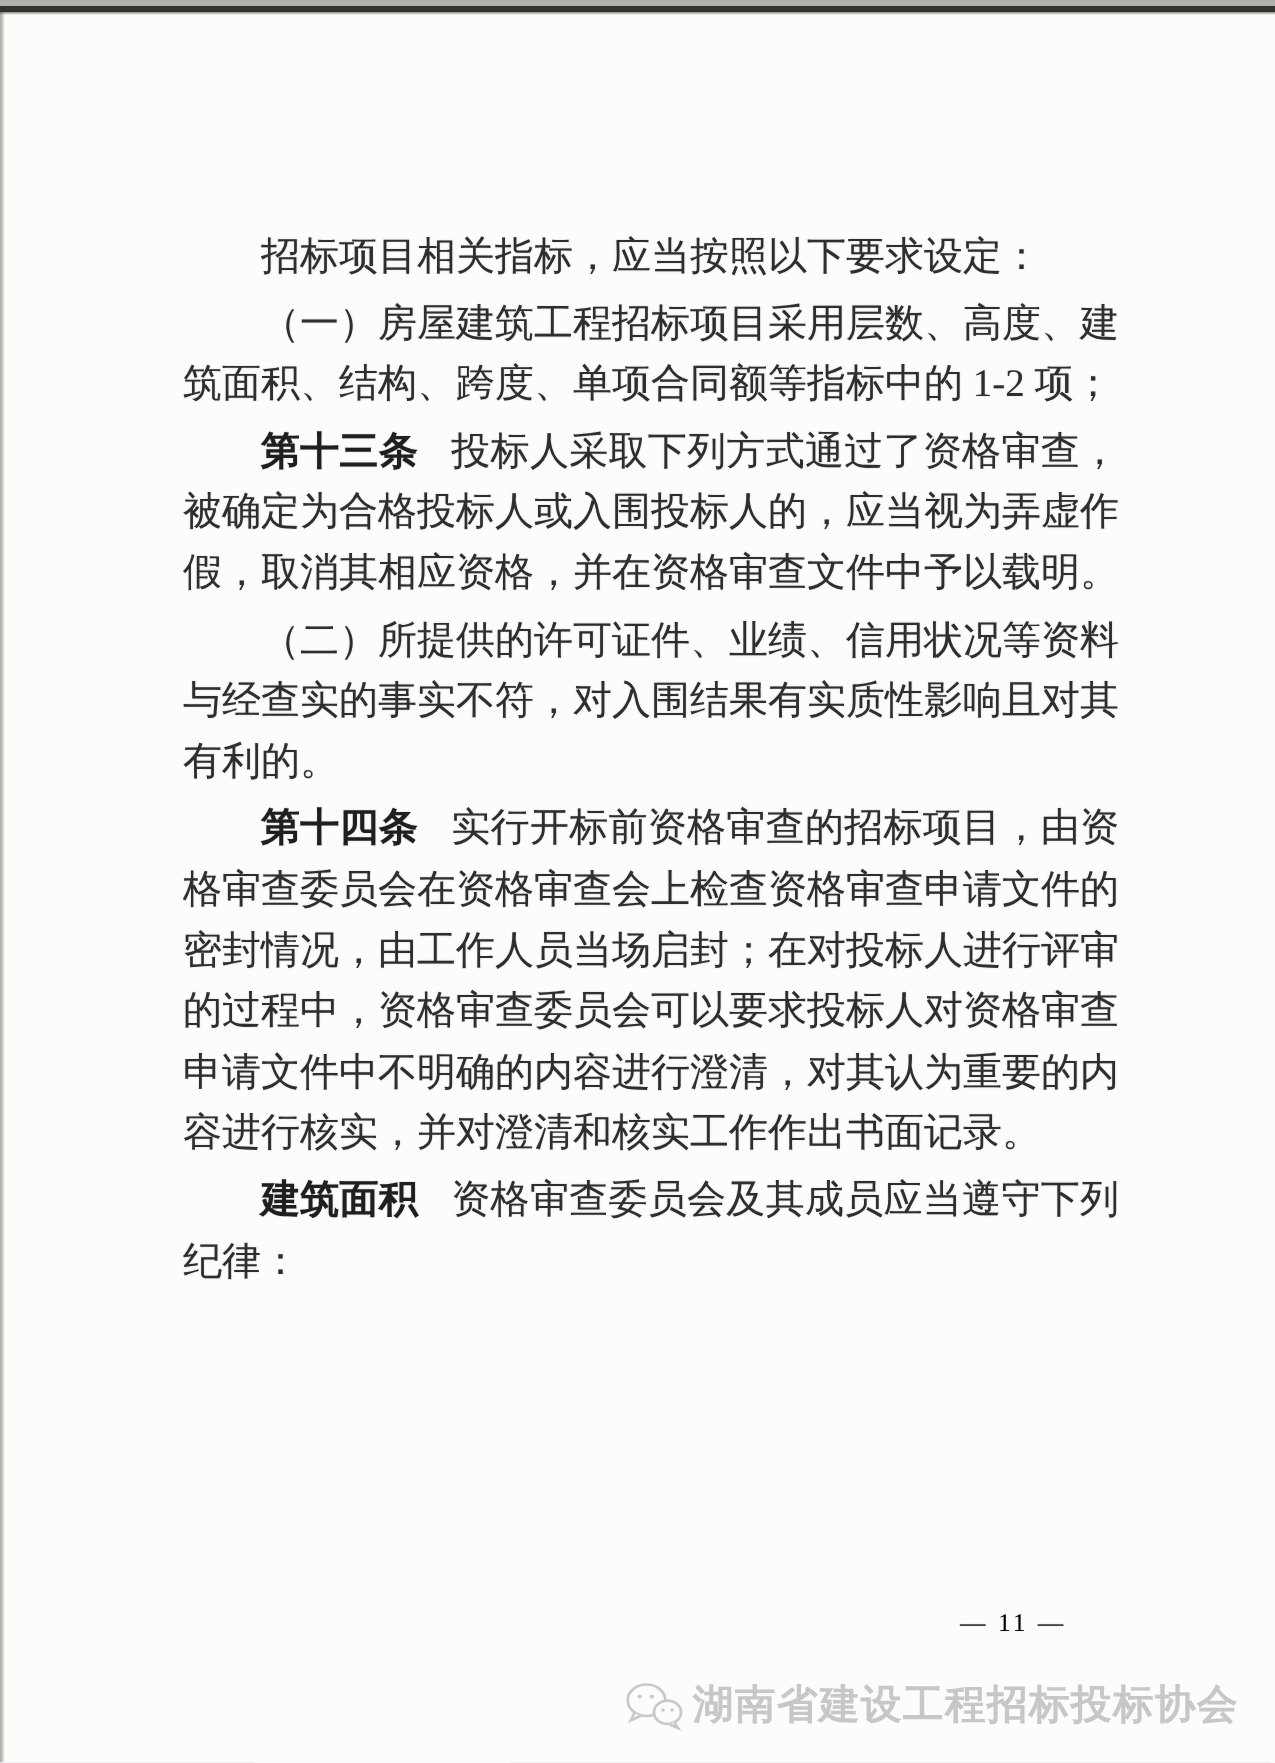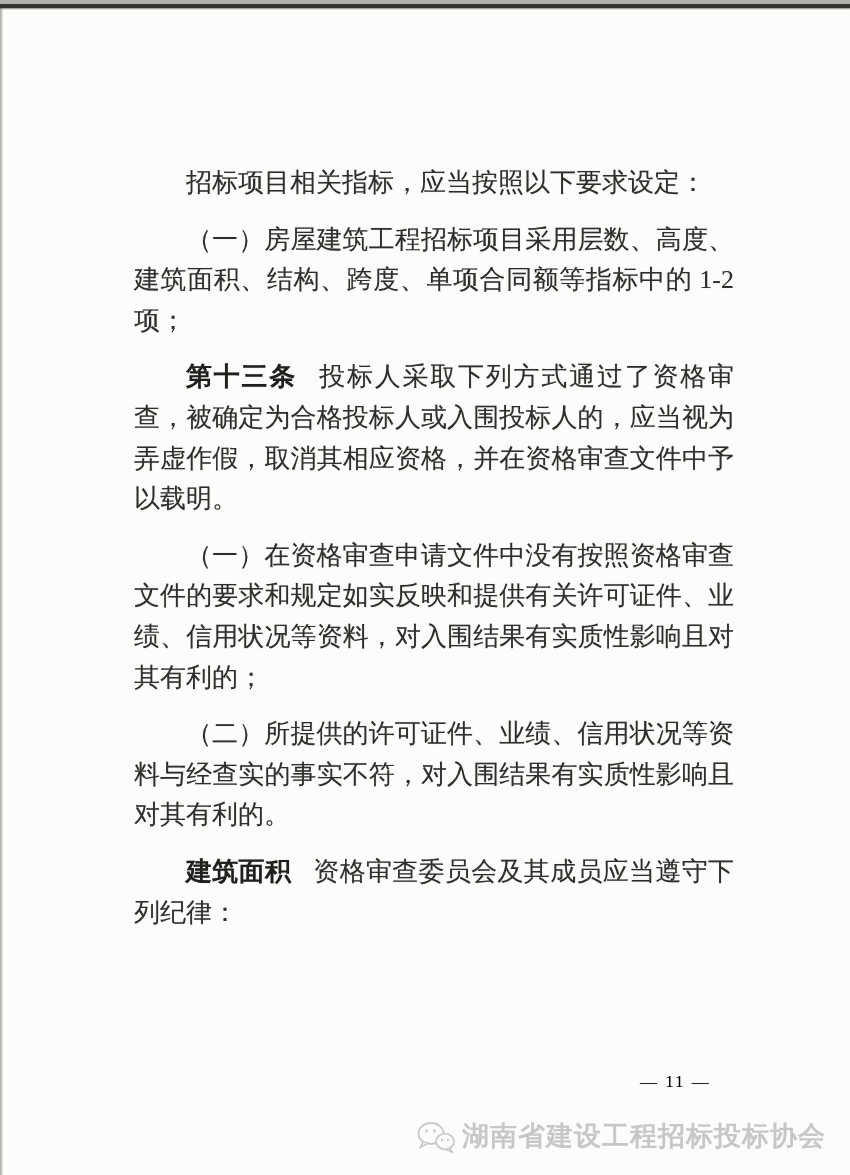--- a/index.html
+++ b/index.html
@@ -37,21 +37,21 @@
     top: 147px;
     width: 632px;
     font-size: 26px;
     line-height: 40.6px;
     color: #2e2e2c;
     text-align: justify;
     text-justify: inter-ideograph;
     text-shadow: 0 0 1px rgba(70,70,70,0.35);
   }
   .content p {
-    margin: 16px;
+    margin: 4px;
     text-indent: 2em;
   }
   .para-heading {
     font-weight: 700;
     color: #1f1f1d;
     font-family: Liberation Serif, serif;
   }
   .para-heading:not(:empty) {
     margin-right: 0.85em;
   }
@@ -89,22 +89,22 @@
 <body>
 
 <div class="page">
   <div class="scan-edge-top"></div>
   <div class="scan-edge-left"></div>
 
   <div class="content">
     <p><span class="para-heading"></span><span>招标项目相关指标，应当按照以下要求设定：</span></p>
     <p><span class="para-heading"></span><span>（一）房屋建筑工程招标项目采用层数、高度、建筑面积、结构、跨度、单项合同额等指标中的 1-2 项；</span></p>
     <p><span class="para-heading">第十三条</span><span>投标人采取下列方式通过了资格审查，被确定为合格投标人或入围投标人的，应当视为弄虚作假，取消其相应资格，并在资格审查文件中予以载明。</span></p>
-    <p><span class="para-heading"></span><span>（一）在资格审查申请文件中没有按照资格审查文件的要求和规定如实反映和提供有关许可证件、业绩、信用状况等资料，对入围结果有实质性影响且对其有利的；</span></p>
     <p><span class="para-heading"></span><span>（二）所提供的许可证件、业绩、信用状况等资料与经查实的事实不符，对入围结果有实质性影响且对其有利的。</span></p>
+    <p><span class="para-heading">第十四条</span><span>实行开标前资格审查的招标项目，由资格审查委员会在资格审查会上检查资格审查申请文件的密封情况，由工作人员当场启封；在对投标人进行评审的过程中，资格审查委员会可以要求投标人对资格审查申请文件中不明确的内容进行澄清，对其认为重要的内容进行核实，并对澄清和核实工作作出书面记录。</span></p>
     <p><span class="para-heading">建筑面积</span><span>资格审查委员会及其成员应当遵守下列纪律：</span></p>
   </div>
 
   <div class="page-number">— 11 —</div>
 
   <div class="watermark">
     <span class="wechat-icon">
       <svg viewBox="0 0 40 34" width="40" height="34" fill="none" stroke="#c9c9c8" stroke-width="1.8">
 
         <ellipse cx="15" cy="13.5" rx="12.5" ry="10.5"></ellipse>

